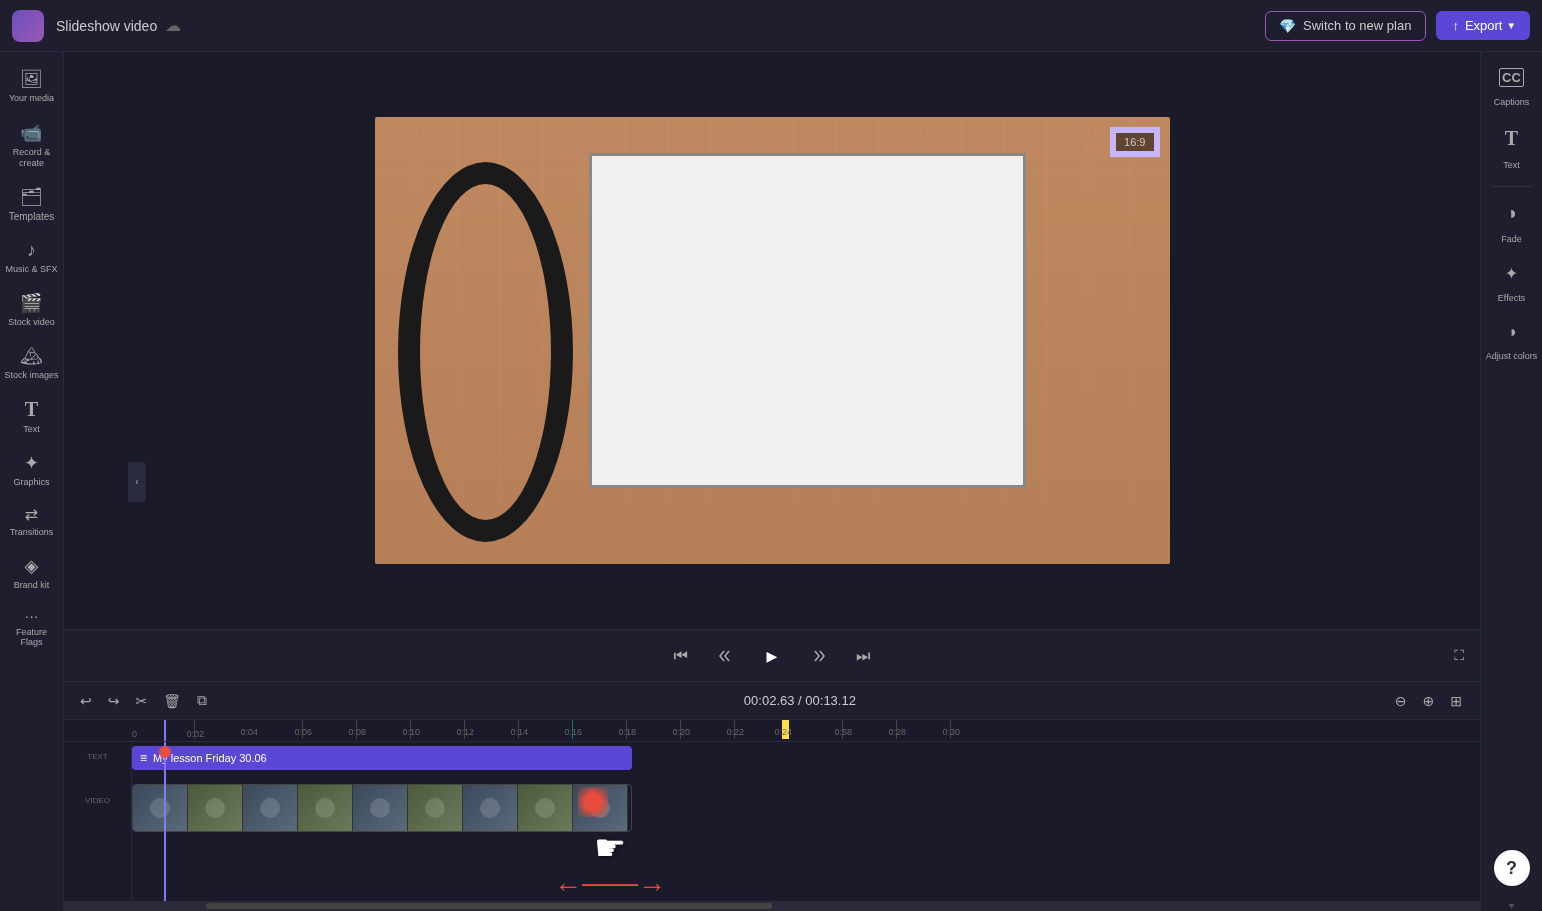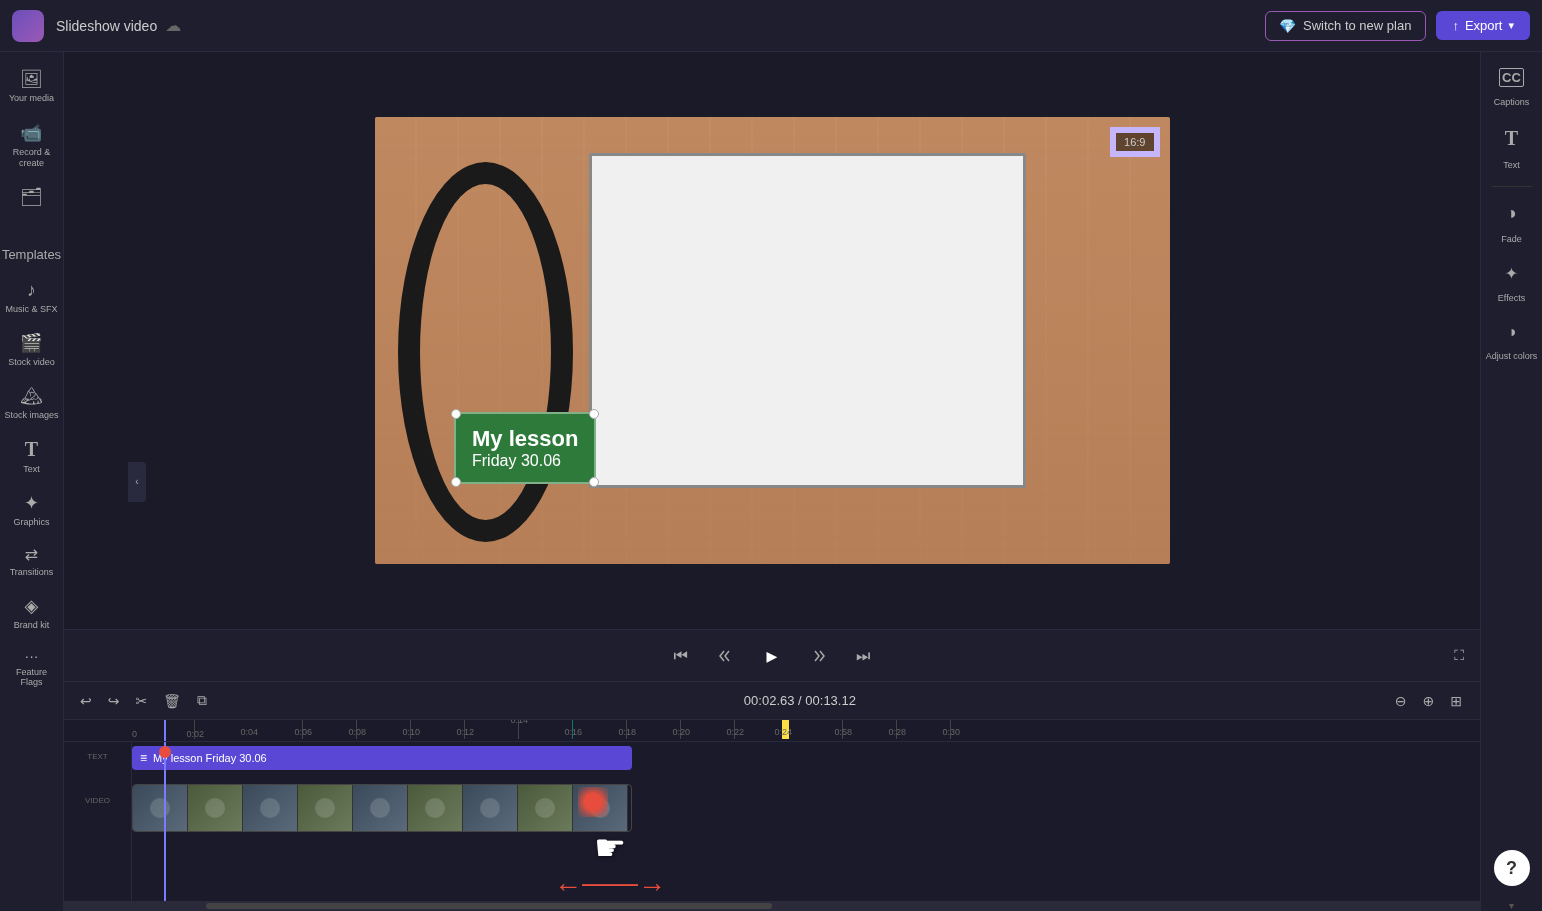--- a/index.html
+++ b/index.html
@@ -609,21 +609,21 @@
     <div class="sidebar-item">
       <span class="icon">🖼</span>
       <span style="font-size:9px;line-height:1.2;">Your media</span>
     </div>
     <div class="sidebar-item">
       <span class="icon">📹</span>
       <span style="font-size:9px;line-height:1.2;text-align:center;">Record &amp;<br>create</span>
     </div>
     <div class="sidebar-item">
       <span class="icon">🗂</span>
-      <span style="font-size:13px;margin-top:36px;">Templates</span>
+      <span style="font-size:10px;">Templates</span>
     </div>
     <div class="sidebar-item">
       <span class="icon">♪</span>
       <span style="font-size:9px;text-align:center;">Music &amp; SFX</span>
     </div>
     <div class="sidebar-item">
       <span class="icon">🎬</span>
       <span style="font-size:9px;">Stock video</span>
     </div>
     <div class="sidebar-item">
@@ -655,28 +655,20 @@
   <div class="center-area">
 
     <button class="sidebar-collapse-btn" style="z-index:5;">‹</button>
 
     <div class="video-preview">
       <div class="video-canvas">
         <div class="classroom-bg"></div>
         <div class="whiteboard"></div>
         <div class="ring-light"></div>
 
-        <div class="text-overlay">
-          <div class="text-overlay-handle tl"></div>
-          <div class="text-overlay-handle tr"></div>
-          <div class="text-overlay-handle bl"></div>
-          <div class="text-overlay-handle br"></div>
-          <span class="text-overlay-title">My lesson</span>
-          <span class="text-overlay-subtitle">Friday 30.06</span>
-        </div>
 
         <div class="aspect-ratio-badge">16:9</div>
       </div>
     </div>
 
     <div class="playback-controls pos-relative">
       <button class="ctrl-btn">⏮</button>
       <button class="ctrl-btn">
         <svg width="16" height="16" viewBox="0 0 16 16" fill="none">
           <path d="M8 3L4 8l4 5" stroke="#aaa" stroke-width="1.5" fill="none"></path>
@@ -736,21 +728,21 @@
             <div style="width:54px;border-right:1px solid #444;position:relative;">
                 <span class="ruler-label" style="position:absolute;right:-10px;bottom:2px;">0:08</span>
               </div>
             <div style="width:54px;border-right:1px solid #444;position:relative;">
                 <span class="ruler-label" style="position:absolute;right:-10px;bottom:2px;">0:10</span>
               </div>
             <div style="width:54px;border-right:1px solid #444;position:relative;">
                 <span class="ruler-label" style="position:absolute;right:-10px;bottom:2px;">0:12</span>
               </div>
             <div style="width:54px;border-right:1px solid #444;position:relative;">
-                <span class="ruler-label" style="position:absolute;right:-10px;bottom:14px;">0:14</span>
+                <span class="ruler-label" style="position:absolute;right:-10px;bottom:2px;">0:14</span>
               </div>
             <div style="width:54px;border-right:1px solid #0f766e;position:relative;">
                 <span class="ruler-label" style="position:absolute;right:-10px;bottom:2px;">0:16</span>
               </div>
             <div style="width:54px;border-right:1px solid #444;position:relative;">
                 <span class="ruler-label" style="position:absolute;right:-10px;bottom:2px;">0:18</span>
               </div>
             <div style="width:54px;border-right:1px solid #444;position:relative;">
                 <span class="ruler-label" style="position:absolute;right:-10px;bottom:2px;">0:20</span>
               </div>

